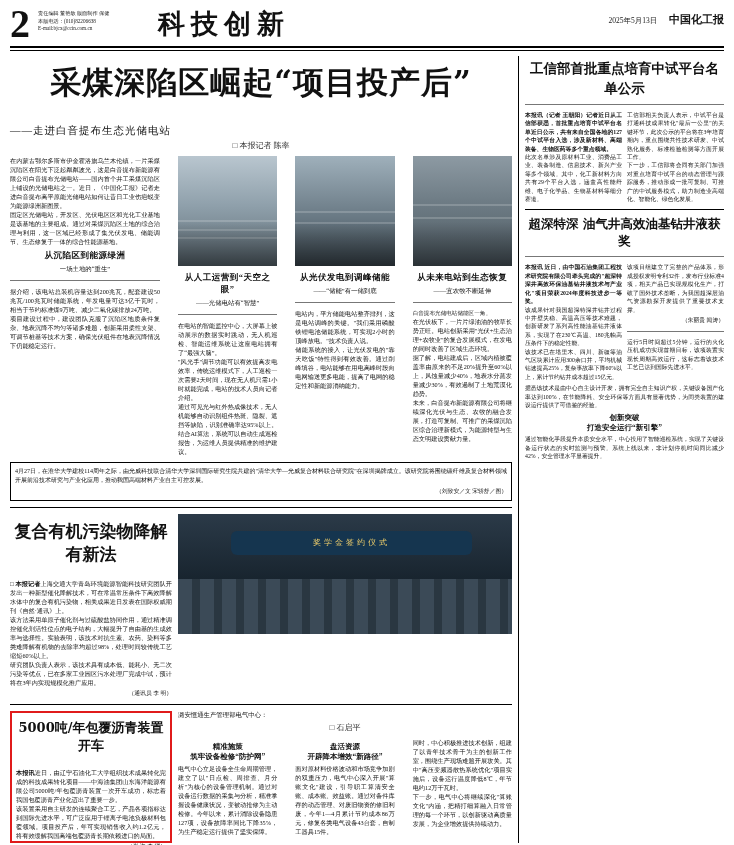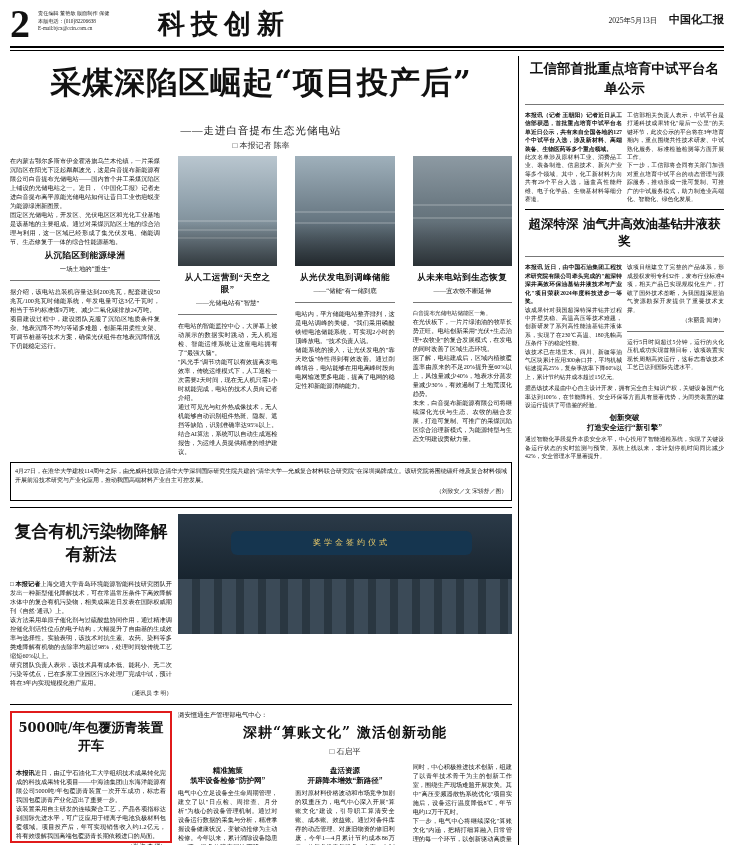--- a/index.html
+++ b/index.html
@@ -26,21 +26,21 @@
 
   
   .content{display:flex;margin-top:5px;}
   .col-left{width:508px;padding-right:6px;box-sizing:border-box;}
   .col-right{width:206px;border-left:1px solid #000;padding-left:6px;box-sizing:border-box;}
 
   .headline-main{
     font-size:31px;font-weight:bold;text-align:center;letter-spacing:1px;
     font-family:"DejaVu Serif",serif;margin:6px 0 2px;
   }
-  .subhead{font-size:10.5px;text-align:center;margin:20px 0 2px;letter-spacing:1px;}
+  .subhead{font-size:10.5px;text-align:left;margin:20px 0 2px;letter-spacing:1px;}
   .byline{font-size:8px;text-align:center;color:#333;margin-bottom:5px;}
 
   .three-col{display:flex;gap:18px;}
   .tc{flex:1;}
   .body-text{font-size:6.2px;line-height:9px;text-align:justify;color:#111;}
 
   .photo{background:linear-gradient(180deg,#8d9aa3 0%,#6f7d86 40%,#4e5a62 100%);position:relative;overflow:hidden;}
   .photo.sky{background:linear-gradient(180deg,#b9c6cf 0%,#8fa0ab 45%,#5d6b74 100%);}
   .photo.panel{background:linear-gradient(180deg,#9fb0bb 0%,#6a7a85 55%,#3e4a52 100%);}
   .photo .strip{position:absolute;left:0;right:0;height:2px;background:rgba(255,255,255,.18);}
@@ -198,21 +198,20 @@
           <div class="rb-title">5000吨/年包覆沥青装置开车</div>
           <div class="body-text" style="white-space:pre-line">
             <span class="lead">本报讯</span><span>近日，由辽宁石油化工大学组织技术成果转化完成的科技成果转化项目——中海油集团山东海洋能源有限公司5000吨/年包覆沥青装置一次开车成功，标志着我国包覆沥青产业化迈出了重要一步。
 该装置采用自主研发的连续聚合工艺，产品各项指标达到国际先进水平，可广泛应用于锂离子电池负极材料包覆领域。项目投产后，年可实现销售收入约1.2亿元，将有效缓解我国高端包覆沥青长期依赖进口的局面。</span>
           </div>
           <div class="sig">（崔 海 李 娜）</div>
         </div>
 
         <div style="flex:1;">
           <div class="kicker" style="text-align:left;">潞安恒通生产管理部电气中心：</div>
-          <div class="headline3">深耕“算账文化” 激活创新动能</div>
           <div class="byline">□ 石启平</div>
           <div class="three-col">
             <div class="tc">
               <div class="label-blk" style="white-space:pre-line">精准施策
 筑牢设备检修“防护网”</div>
               <div class="body-text">电气中心立足设备全生命周期管理，建立了以"日点检、周排查、月分析"为核心的设备管理机制。通过对设备运行数据的采集与分析，精准掌握设备健康状况，变被动抢修为主动检修。今年以来，累计消除设备隐患127项，设备故障率同比下降35%，为生产稳定运行提供了坚实保障。</div>
             </div>
             <div class="tc">
               <div class="label-blk" style="white-space:pre-line">盘活资源
 开辟降本增效“新路径”</div>

